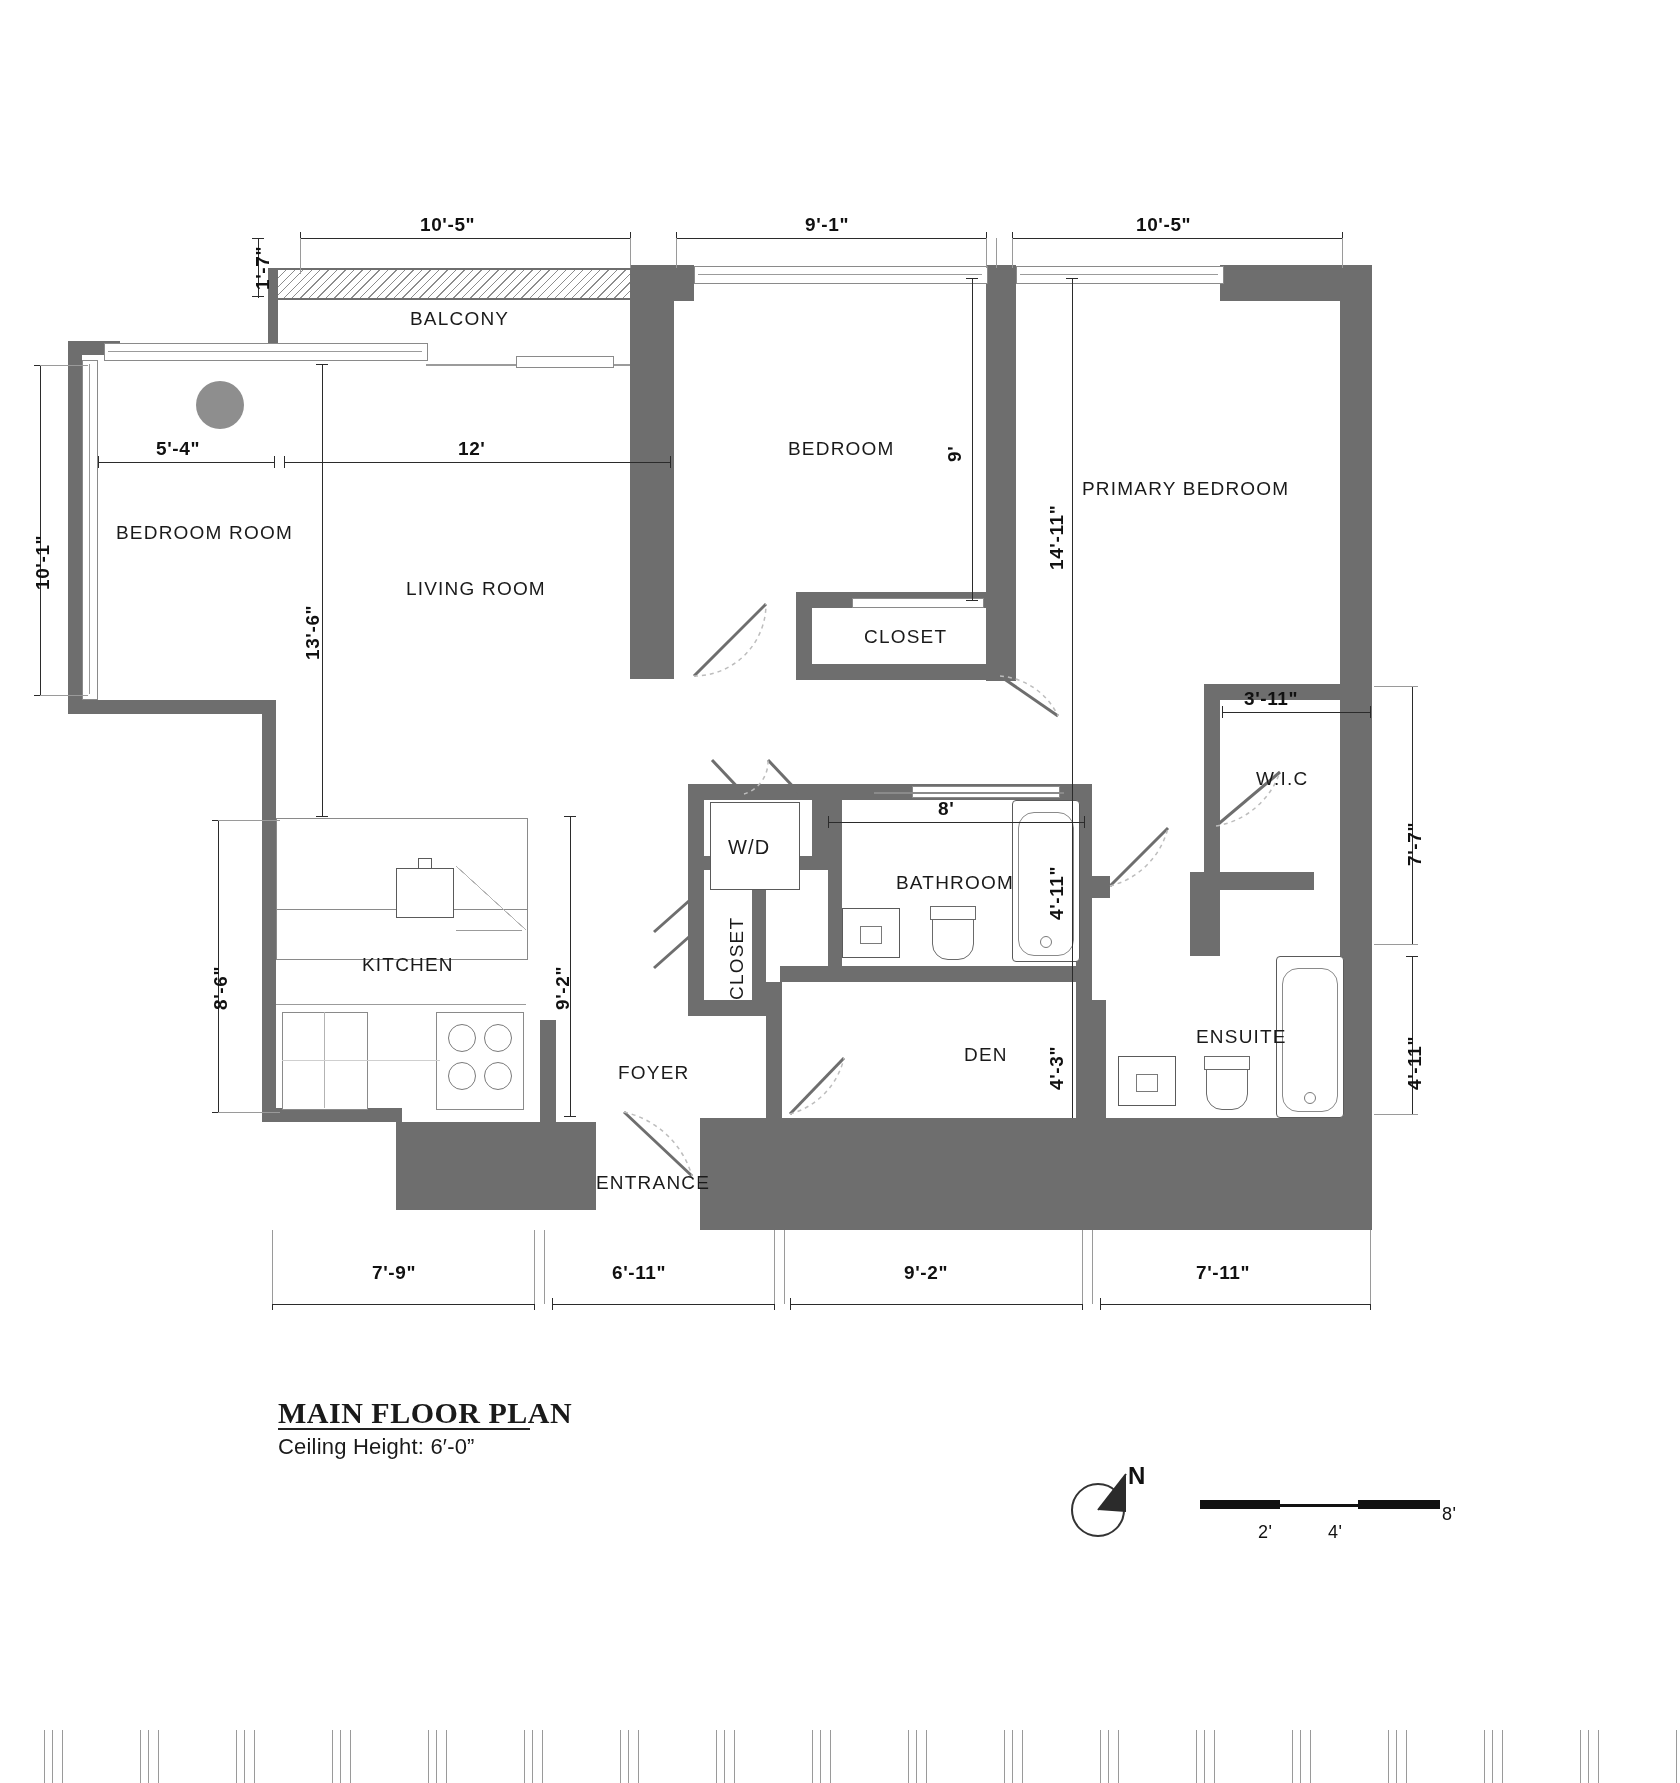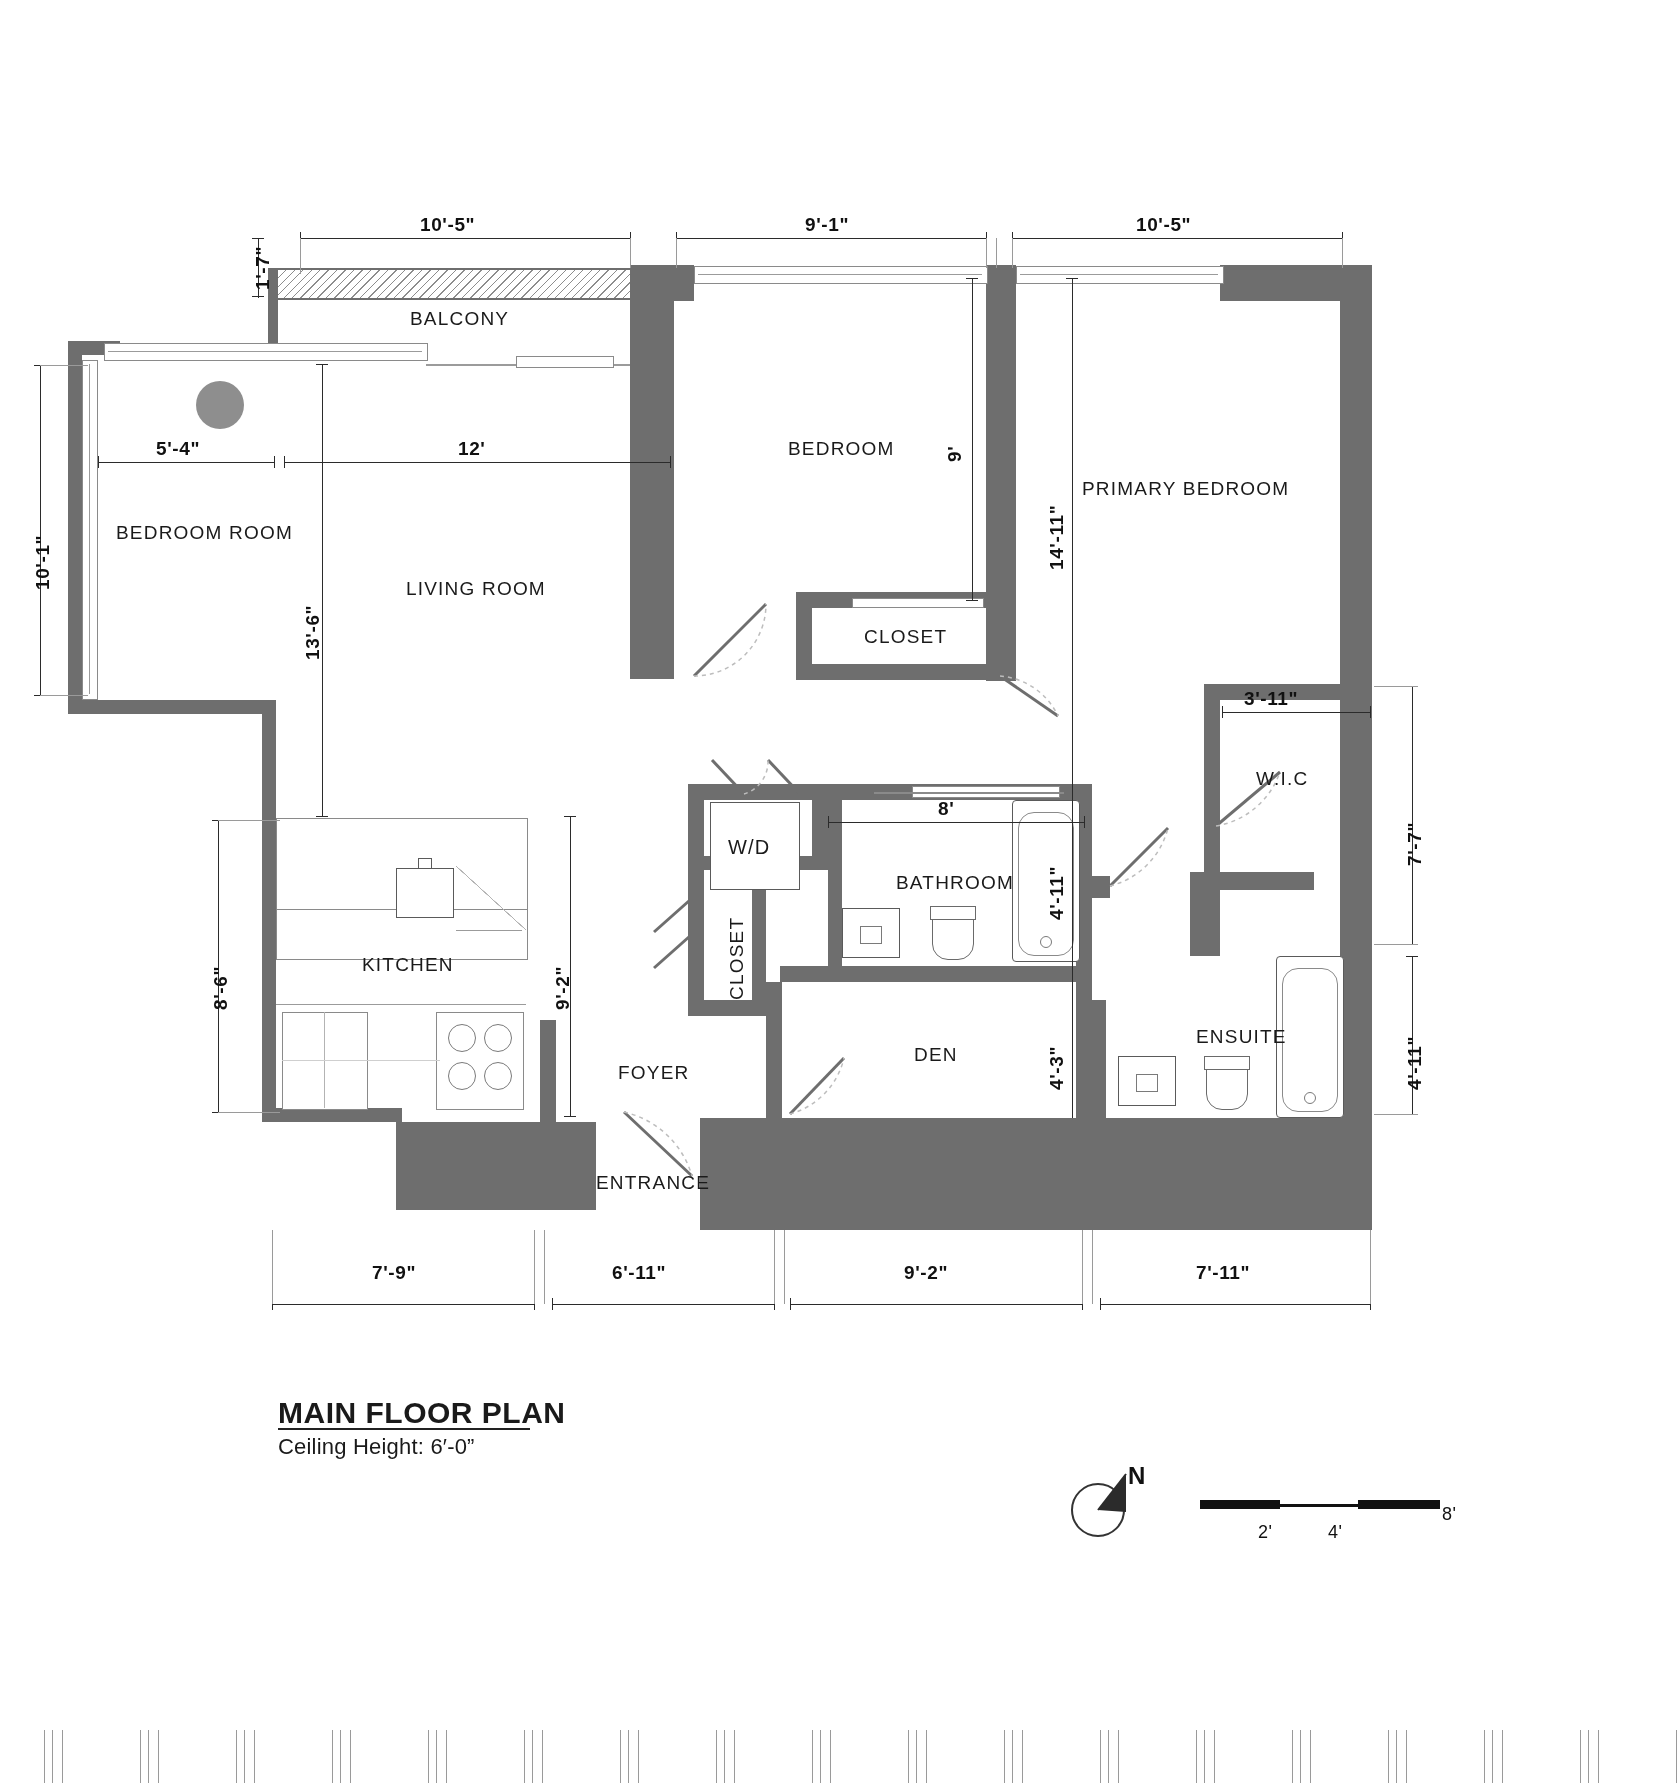--- a/index.html
+++ b/index.html
@@ -27,21 +27,21 @@
   .tick{position:absolute;background:#2b2b2b;width:1px;height:12px;}
   .tickd{position:absolute;background:#2b2b2b;height:1px;width:12px;}
   .ext{position:absolute;background:#9a9a9a;width:1px;}
   .exth{position:absolute;background:#9a9a9a;height:1px;}
   
   .fx{position:absolute;border:1.5px solid #5a5a5a;background:#fff;}
   .fx2{position:absolute;border:1px solid #8a8a8a;background:#fff;}
   .thinline{position:absolute;background:#9b9b9b;height:1px;}
   .thinlinev{position:absolute;background:#9b9b9b;width:1px;}
   
-  .ftitle{position:absolute;left:278px;top:1396px;font-size:30px;font-weight:bold;letter-spacing:.5px;}
+  .ftitle{position:absolute;left:278px;top:1396px;font-size:30px;font-weight:bold;letter-spacing:.5px;font-family:Liberation Serif, serif;}
   .fsub{position:absolute;left:278px;top:1434px;font-size:22px;letter-spacing:.2px;}
   .fline{position:absolute;left:278px;top:1428px;width:252px;height:2px;background:#222;}
   .compass{position:absolute;left:1068px;top:1468px;width:72px;height:72px;}
   .scalebar{position:absolute;left:1200px;top:1500px;}
   .hatchband{position:absolute;left:0;top:1730px;width:1680px;height:53px;}
 </style>
 </head>
 <body>
 
 <div class="stage">
@@ -190,21 +190,21 @@
   <div class="rl" style="left:406px;top:578px;">LIVING ROOM</div>
   <div class="rl" style="left:788px;top:438px;">BEDROOM</div>
   <div class="rl" style="left:1082px;top:478px;">PRIMARY BEDROOM</div>
   <div class="rl" style="left:864px;top:626px;">CLOSET</div>
   <div class="rl" style="left:1256px;top:768px;">W.I.C</div>
   <div class="rl" style="left:896px;top:872px;">BATHROOM</div>
   <div class="rl" style="left:1196px;top:1026px;">ENSUITE</div>
   <div class="rl" style="left:362px;top:954px;">KITCHEN</div>
   <div class="rl vert" style="left:726px;top:1000px;">CLOSET</div>
   <div class="rl" style="left:618px;top:1062px;">FOYER</div>
-  <div class="rl" style="left:914px;top:1044px;">DEN</div>
+  <div class="rl" style="left:964px;top:1044px;">DEN</div>
   <div class="rl" style="left:596px;top:1172px;">ENTRANCE</div>
 
   <div class="dline hline" style="left:300px;top:238px;width:330px;"></div>
   <div class="tick" style="left:300px;top:232px;"></div>
   <div class="tick" style="left:630px;top:232px;"></div>
   <div class="dim" style="left:420px;top:214px;">10'-5"</div>
   <div class="ext" style="left:300px;top:238px;height:36px;"></div>
   <div class="ext" style="left:630px;top:238px;height:30px;"></div>
 
   <div class="dline hline" style="left:676px;top:238px;width:310px;"></div>

